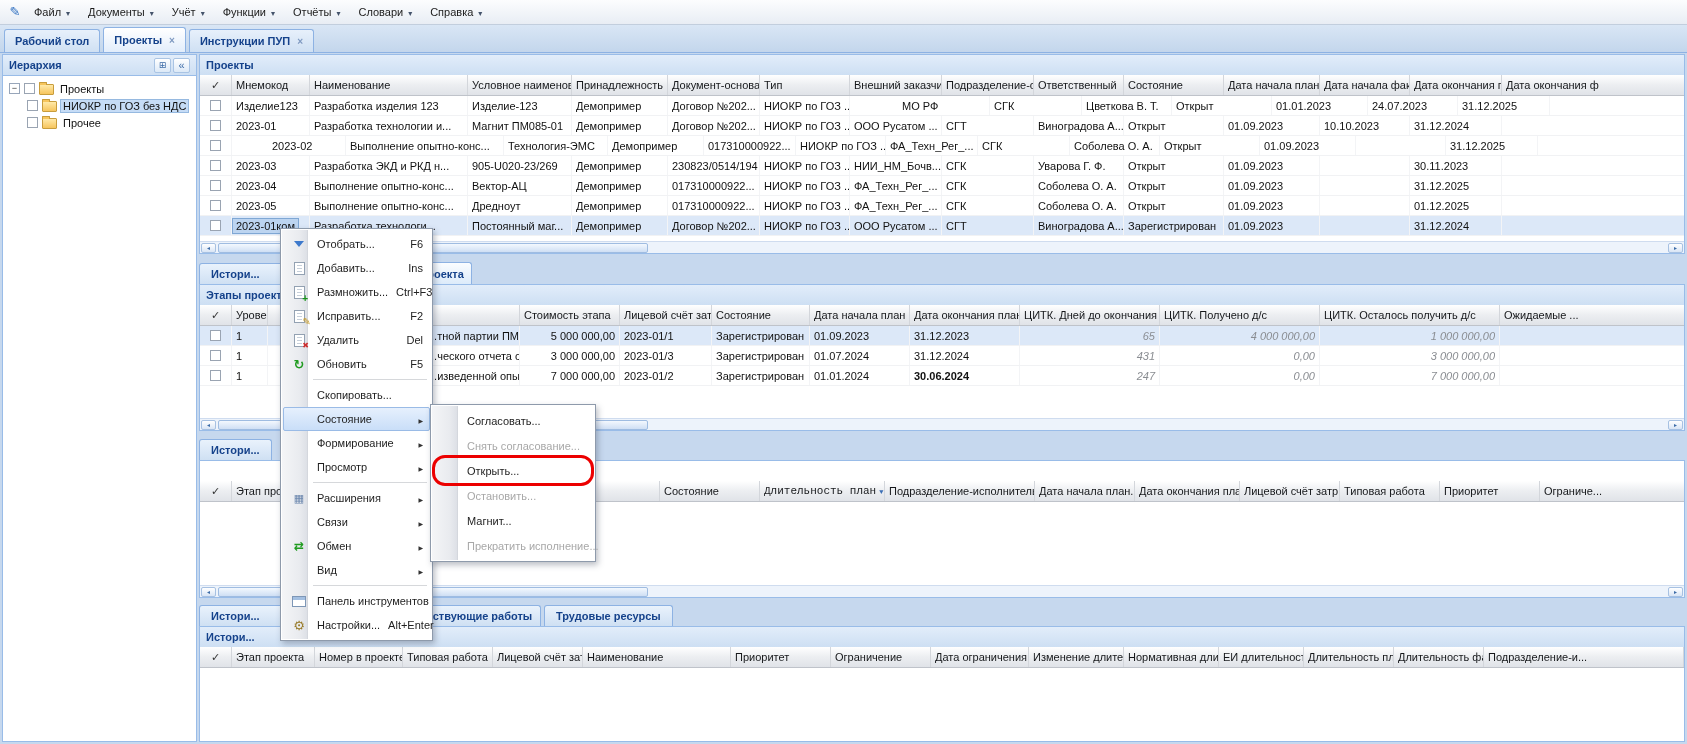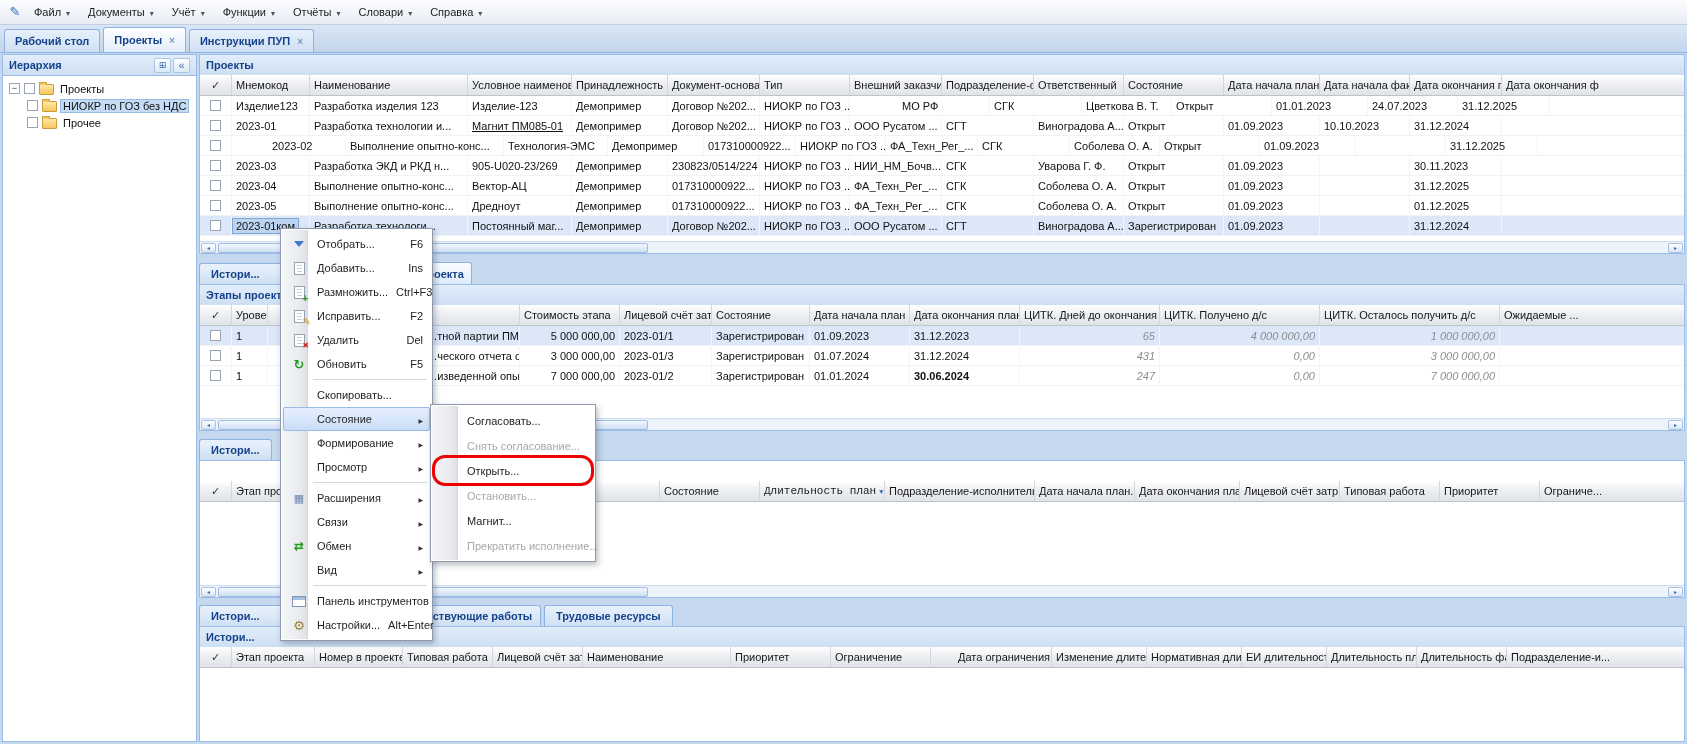--- a/index.html
+++ b/index.html
@@ -256,21 +256,21 @@
             <div class="gc" style="width: 90px;">24.07.2023</div>
             <div class="gc" style="width: 92px;">31.12.2025</div>
             <div class="gc" style="width: 200px;"></div>
           </div>
           <div class="grow">
             <div class="gc ck" style="width: 32px;">
               <span class="cbx"></span>
             </div>
             <div class="gc" style="width: 78px;">2023-01</div>
             <div class="gc" style="width: 158px;">Разработка технологии и...</div>
-            <div class="gc" style="width: 104px; text-decoration: underline;">Магнит ПМ085-01</div>
+            <div class="gc" style="width: 104px;">Магнит ПМ085-01</div>
             <div class="gc" style="width: 96px;">Демопример</div>
             <div class="gc" style="width: 92px;">Договор №202...</div>
             <div class="gc" style="width: 90px;">НИОКР по ГОЗ ...</div>
             <div class="gc" style="width: 92px;">ООО Русатом ...</div>
             <div class="gc" style="width: 92px;">СГТ</div>
             <div class="gc" style="width: 90px;">Виноградова А...</div>
             <div class="gc" style="width: 100px;">Открыт</div>
             <div class="gc" style="width: 96px;">01.09.2023</div>
             <div class="gc" style="width: 90px;">10.10.2023</div>
             <div class="gc" style="width: 92px;">31.12.2024</div>
@@ -296,21 +296,21 @@
             <div class="gc" style="width: 200px;"></div>
           </div>
           <div class="grow">
             <div class="gc ck" style="width: 32px;">
               <span class="cbx"></span>
             </div>
             <div class="gc" style="width: 78px;">2023-03</div>
             <div class="gc" style="width: 158px;">Разработка ЭКД и РКД н...</div>
             <div class="gc" style="width: 104px;">905-U020-23/269</div>
             <div class="gc" style="width: 96px;">Демопример</div>
-            <div class="gc" style="width: 92px;">230823/0514/224</div>
+            <div class="gc" style="width: 92px;">230823/0514/194</div>
             <div class="gc" style="width: 90px;">НИОКР по ГОЗ ...</div>
             <div class="gc" style="width: 92px;">НИИ_НМ_Бочв...</div>
             <div class="gc" style="width: 92px;">СГК</div>
             <div class="gc" style="width: 90px;">Уварова Г. Ф.</div>
             <div class="gc" style="width: 100px;">Открыт</div>
             <div class="gc" style="width: 96px;">01.09.2023</div>
             <div class="gc" style="width: 90px;"></div>
             <div class="gc" style="width: 92px;">30.11.2023</div>
             <div class="gc" style="width: 200px;"></div>
           </div>
@@ -501,21 +501,21 @@
     <div class="gridwrap">
         <div class="ghead">
           <div class="gh check" style="width: 32px;"></div>
           <div class="gh" style="width: 83px;"><span>Этап проекта</span></div>
           <div class="gh" style="width: 88px;"><span>Номер в проекте</span></div>
           <div class="gh" style="width: 90px;"><span>Типовая работа</span></div>
           <div class="gh" style="width: 90px;"><span>Лицевой счёт затр</span></div>
           <div class="gh" style="width: 148px;"><span>Наименование</span></div>
           <div class="gh" style="width: 100px;"><span>Приоритет</span></div>
           <div class="gh" style="width: 100px;"><span>Ограничение</span></div>
-          <div class="gh" style="width: 98px; margin-left: 23px;"><span>Дата ограничения</span></div>
+          <div class="gh" style="width: 98px;"><span>Дата ограничения</span></div>
           <div class="gh" style="width: 95px;"><span>Изменение длите</span></div>
           <div class="gh" style="width: 95px;"><span>Нормативная длит</span></div>
           <div class="gh" style="width: 85px;"><span>ЕИ длительности</span></div>
           <div class="gh" style="width: 90px;"><span>Длительность пла</span></div>
           <div class="gh" style="width: 90px;"><span>Длительность фак</span></div>
           <div class="gh" style="width: 200px;"><span>Подразделение-и...</span></div>
         </div>
         <div class="gbody"></div>
       </div>
   </div>

